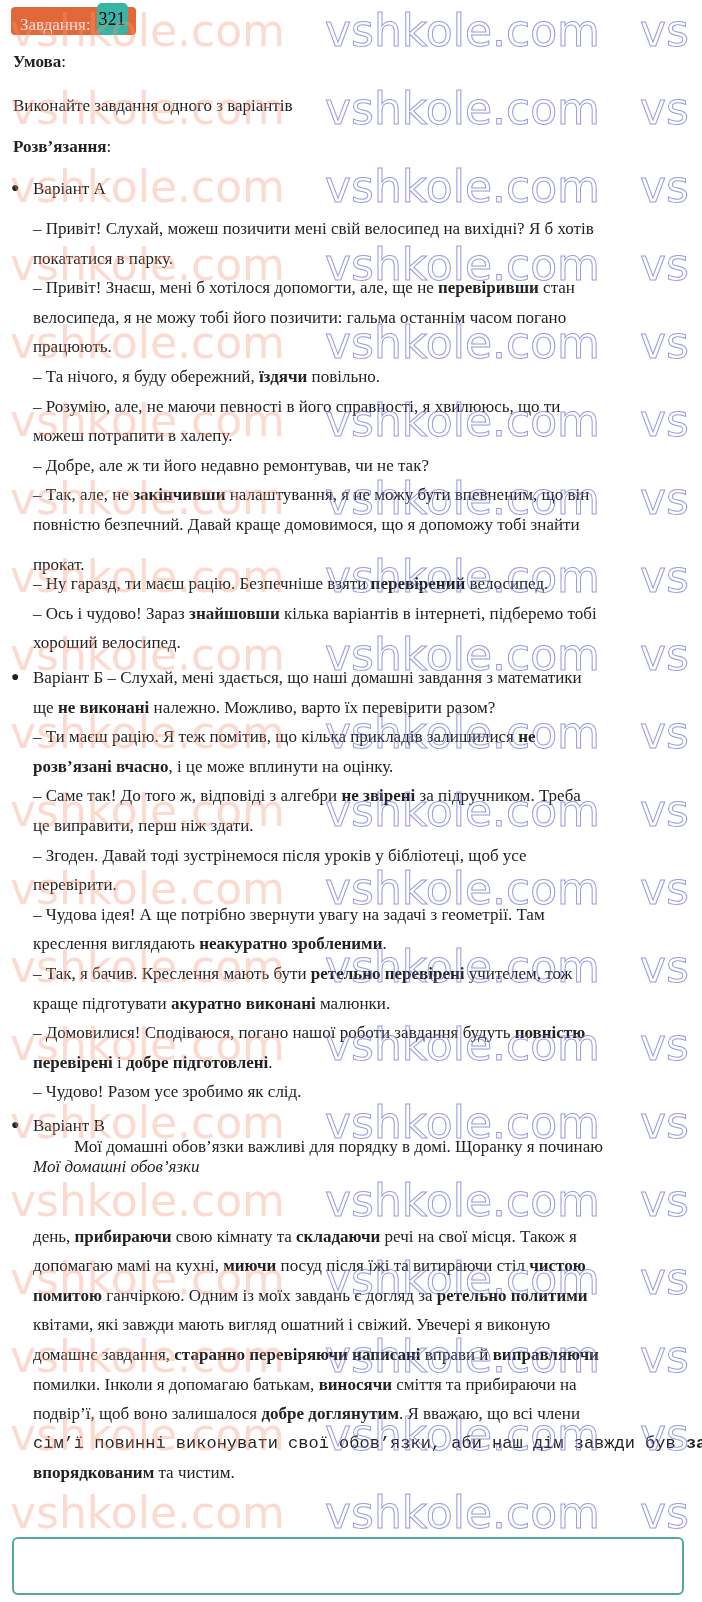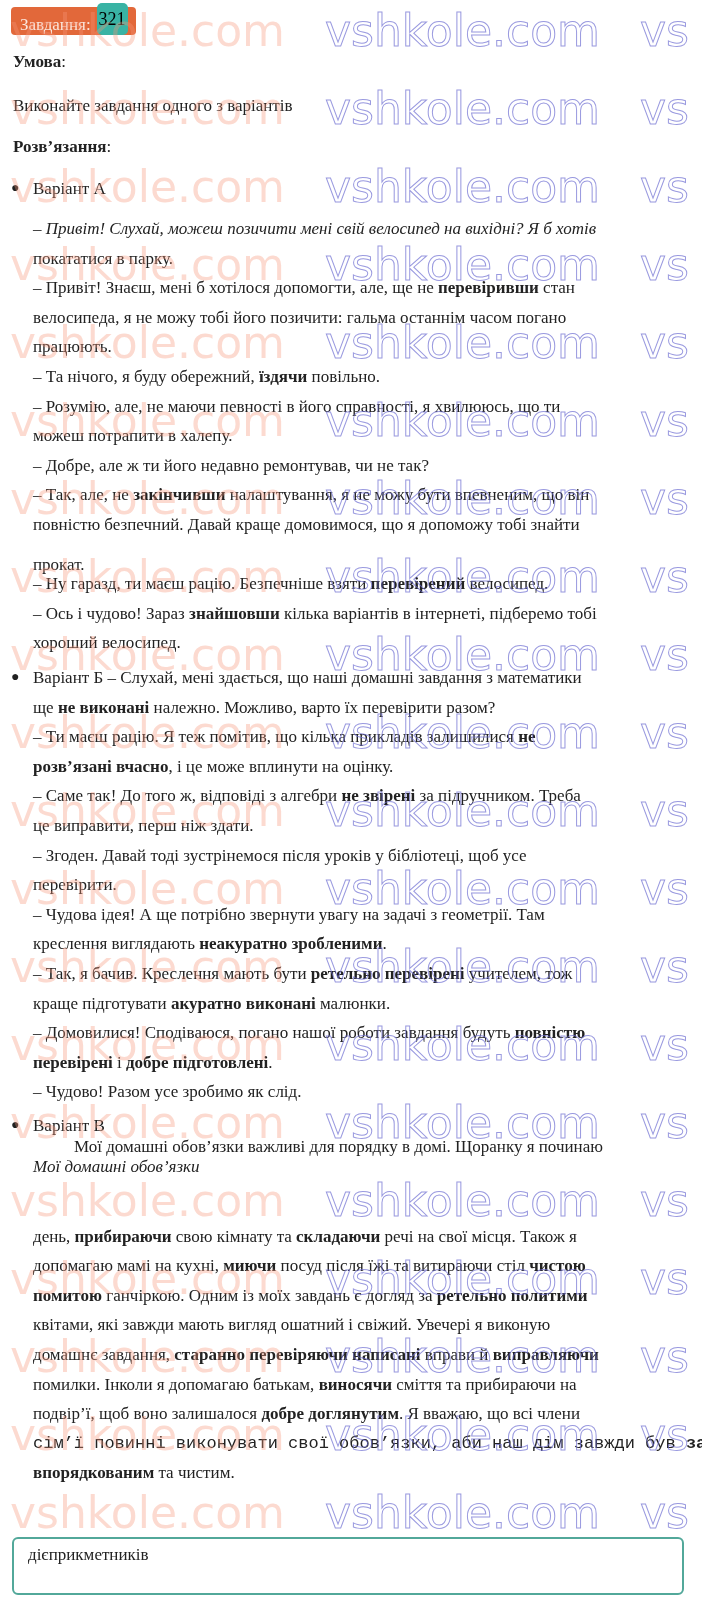--- a/index.html
+++ b/index.html
@@ -40,21 +40,21 @@
   <span class="badge-num">321</span>
 </div>
 
 <div class="line" style="top:51px"><b>Умова</b>:</div>
 <div class="line" style="top:95px">Виконайте завдання одного з варіантів</div>
 <div class="line" style="top:136px"><b>Розв’язання</b>:</div>
 
 <span class="bullet" style="top:180px">●</span>
 <div class="line ind" style="top:178px">Варіант А</div>
 <div id="va">
-    <div class="line ind" style="top: 218px; font-style: italic;"><span>– Привіт! Слухай, можеш позичити мені свій велосипед на вихідні? Я б хотів</span></div>
+    <div class="line ind" style="top: 218px;"><span>– Привіт! Слухай, можеш позичити мені свій велосипед на вихідні? Я б хотів</span></div>
     <div class="line ind" style="top: 247.6px;"><span>покататися в парку.</span></div>
     <div class="line ind" style="top: 277.2px;"><span>– Привіт! Знаєш, мені б хотілося допомогти, але, ще не </span><b>перевіривши</b><span> стан</span></div>
     <div class="line ind" style="top: 306.8px;"><span>велосипеда, я не можу тобі його позичити: гальма останнім часом погано</span></div>
     <div class="line ind" style="top: 336.4px;"><span>працюють.</span></div>
     <div class="line ind" style="top: 366px;"><span>– Та нічого, я буду обережний, </span><b>їздячи</b><span> повільно.</span></div>
     <div class="line ind" style="top: 395.6px;"><span>– Розумію, але, не маючи певності в його справності, я хвилююсь, що ти</span></div>
     <div class="line ind" style="top: 425.2px;"><span>можеш потрапити в халепу.</span></div>
     <div class="line ind" style="top: 454.8px;"><span>– Добре, але ж ти його недавно ремонтував, чи не так?</span></div>
     <div class="line ind" style="top: 484.4px;"><span>– Так, але, не </span><b>закінчивши</b><span> налаштування, я не можу бути впевненим, що він</span></div>
     <div class="line ind" style="top: 514px;"><span>повністю безпечний. Давай краще домовимося, що я допоможу тобі знайти</span></div>
@@ -93,21 +93,20 @@
     <div class="line ind" style="top: 1284.8px;"><span></span><b>помитою</b><span> ганчіркою. Одним із моїх завдань є догляд за </span><b>ретельно политими</b></div>
     <div class="line ind" style="top: 1314.4px;"><span>квітами, які завжди мають вигляд ошатний і свіжий. Увечері я виконую</span></div>
     <div class="line ind" style="top: 1344px;"><span>домашнє завдання, </span><b>старанно перевіряючи написані</b><span> вправи й </span><b>виправляючи</b></div>
     <div class="line ind" style="top: 1373.6px;"><span>помилки. Інколи я допомагаю батькам, </span><b>виносячи</b><span> сміття та прибираючи на</span></div>
     <div class="line ind" style="top: 1403.2px;"><span>подвір’ї, щоб воно залишалося </span><b>добре доглянутим</b><span>. Я вважаю, що всі члени</span></div>
     <div class="line ind" style="top: 1432.8px; font-family: Liberation Mono, monospace;"><span>сім’ї повинні виконувати свої обов’язки, аби наш дім завжди був </span><b>затишно</b></div>
     <div class="line ind" style="top: 1462.4px;"><span></span><b>впорядкованим</b><span> та чистим.</span></div>
   </div>
 
 <div class="answer">
-  <div>дієприкметників</div>
 </div>
 
 <div id="wms">
     <span class="wm wm-o" style="top: 5px;">vshkole.com</span>
     <span class="wm wm-b" style="top: 5px;">vshkole.com</span>
     <span class="wm wm-c" style="top: 5px;">vs</span>
     <span class="wm wm-o" style="top: 83px;">vshkole.com</span>
     <span class="wm wm-b" style="top: 83px;">vshkole.com</span>
     <span class="wm wm-c" style="top: 83px;">vs</span>
     <span class="wm wm-o" style="top: 161px;">vshkole.com</span>

